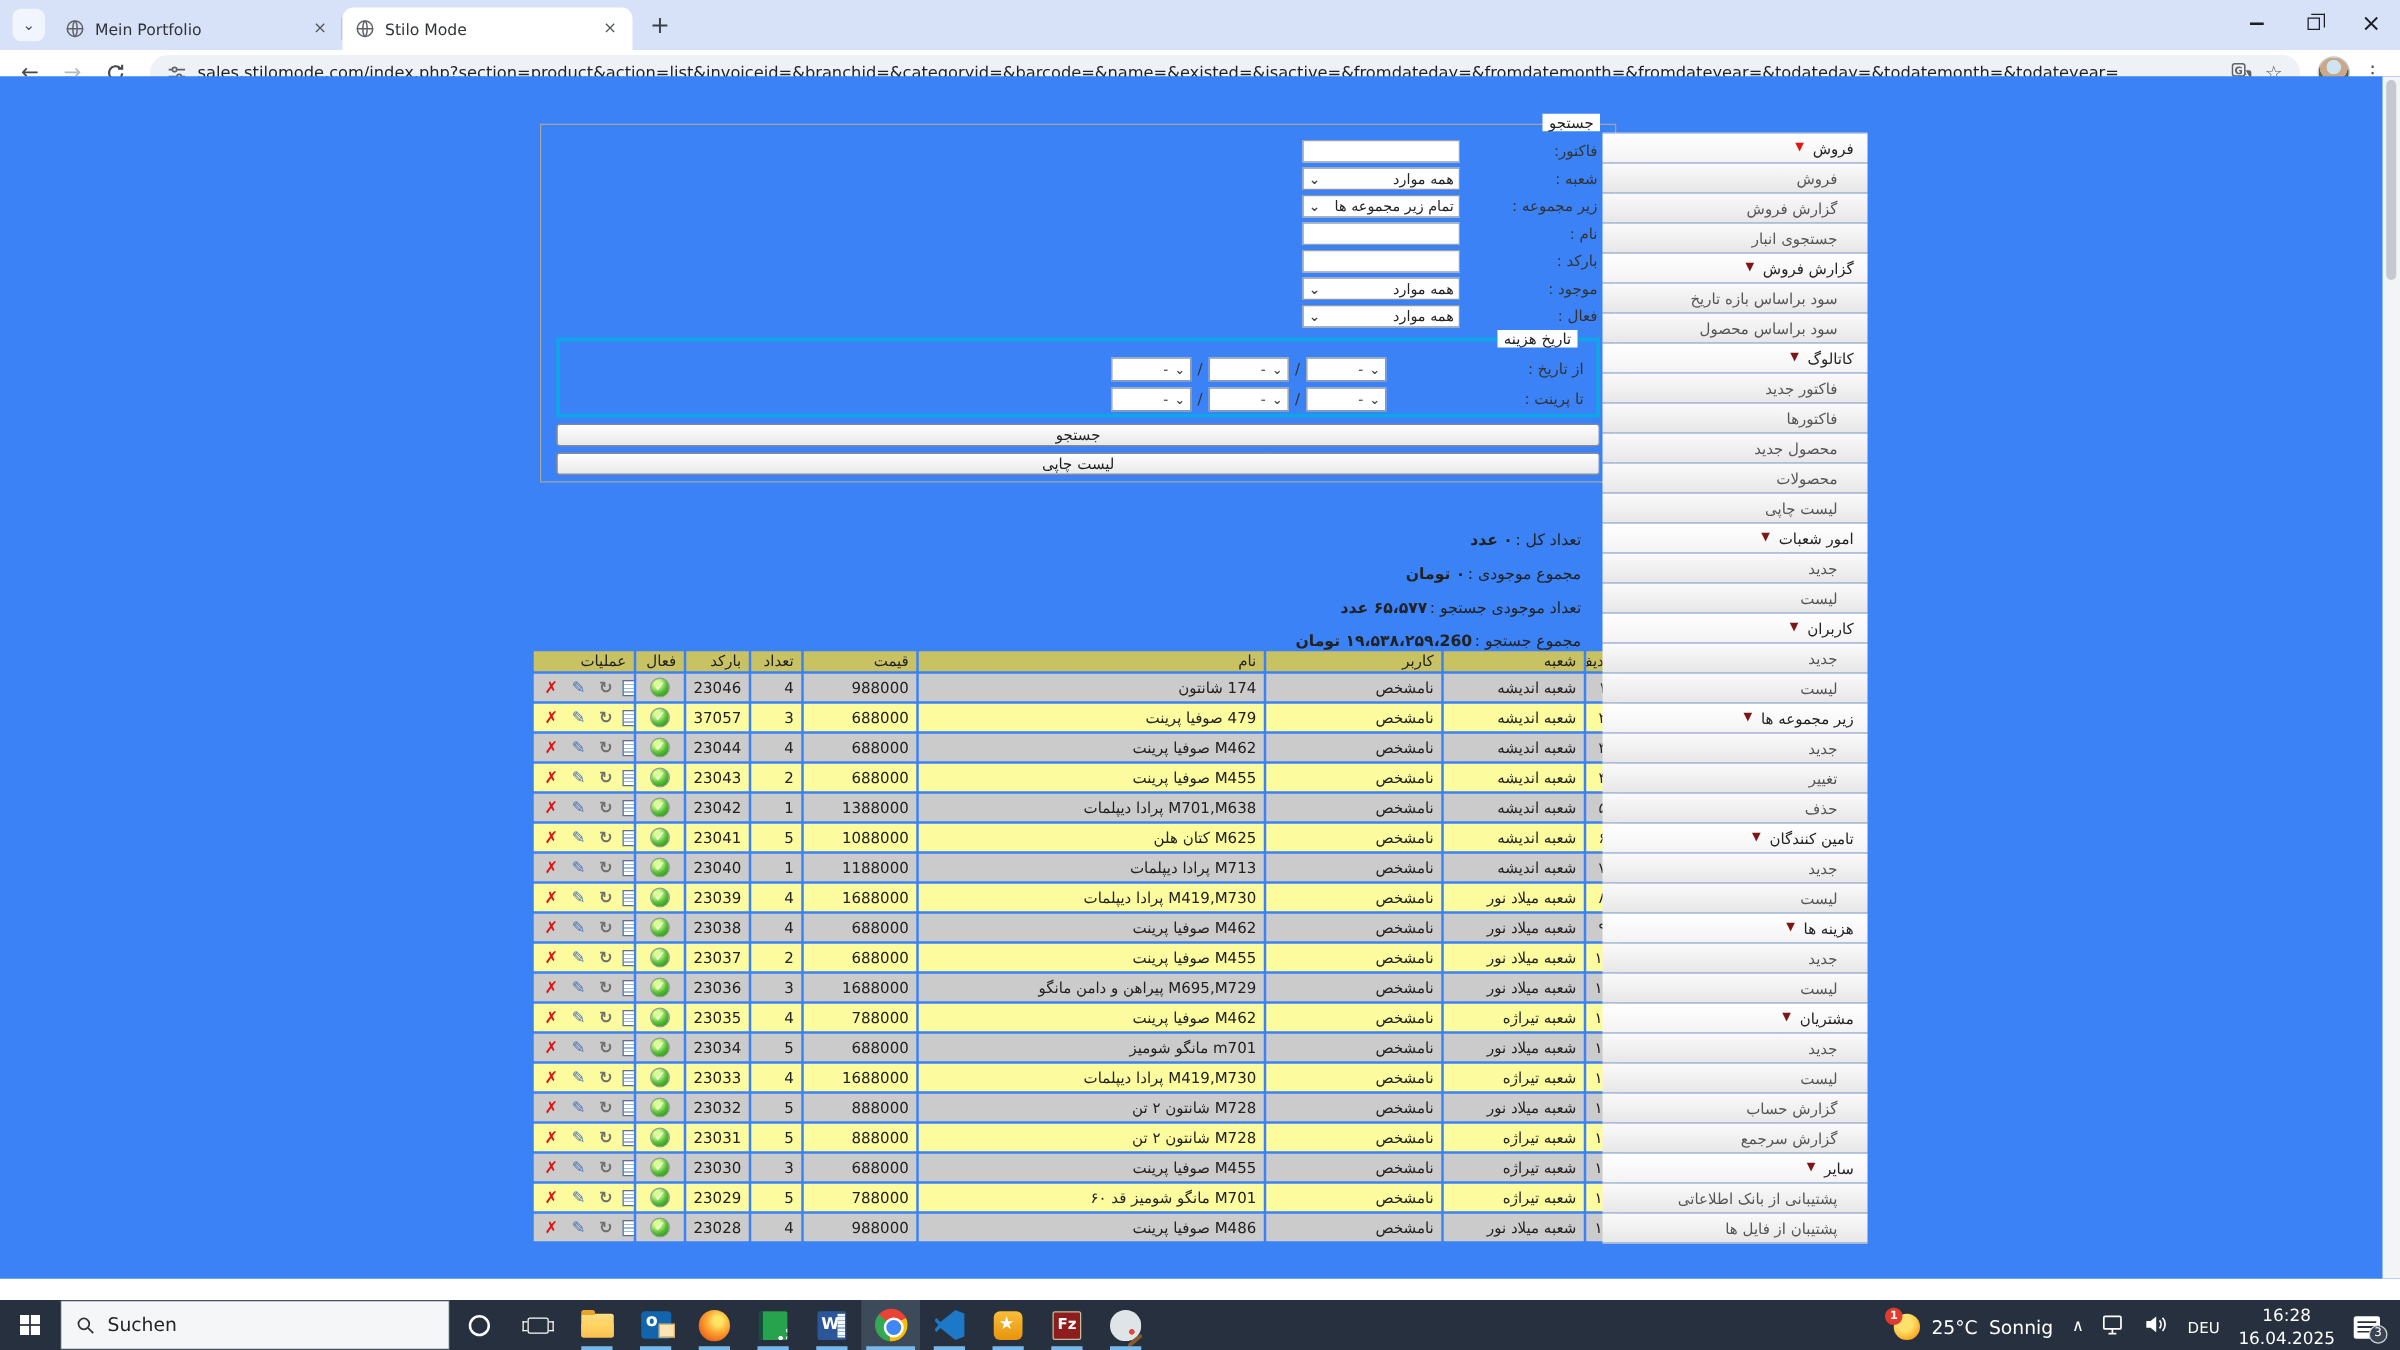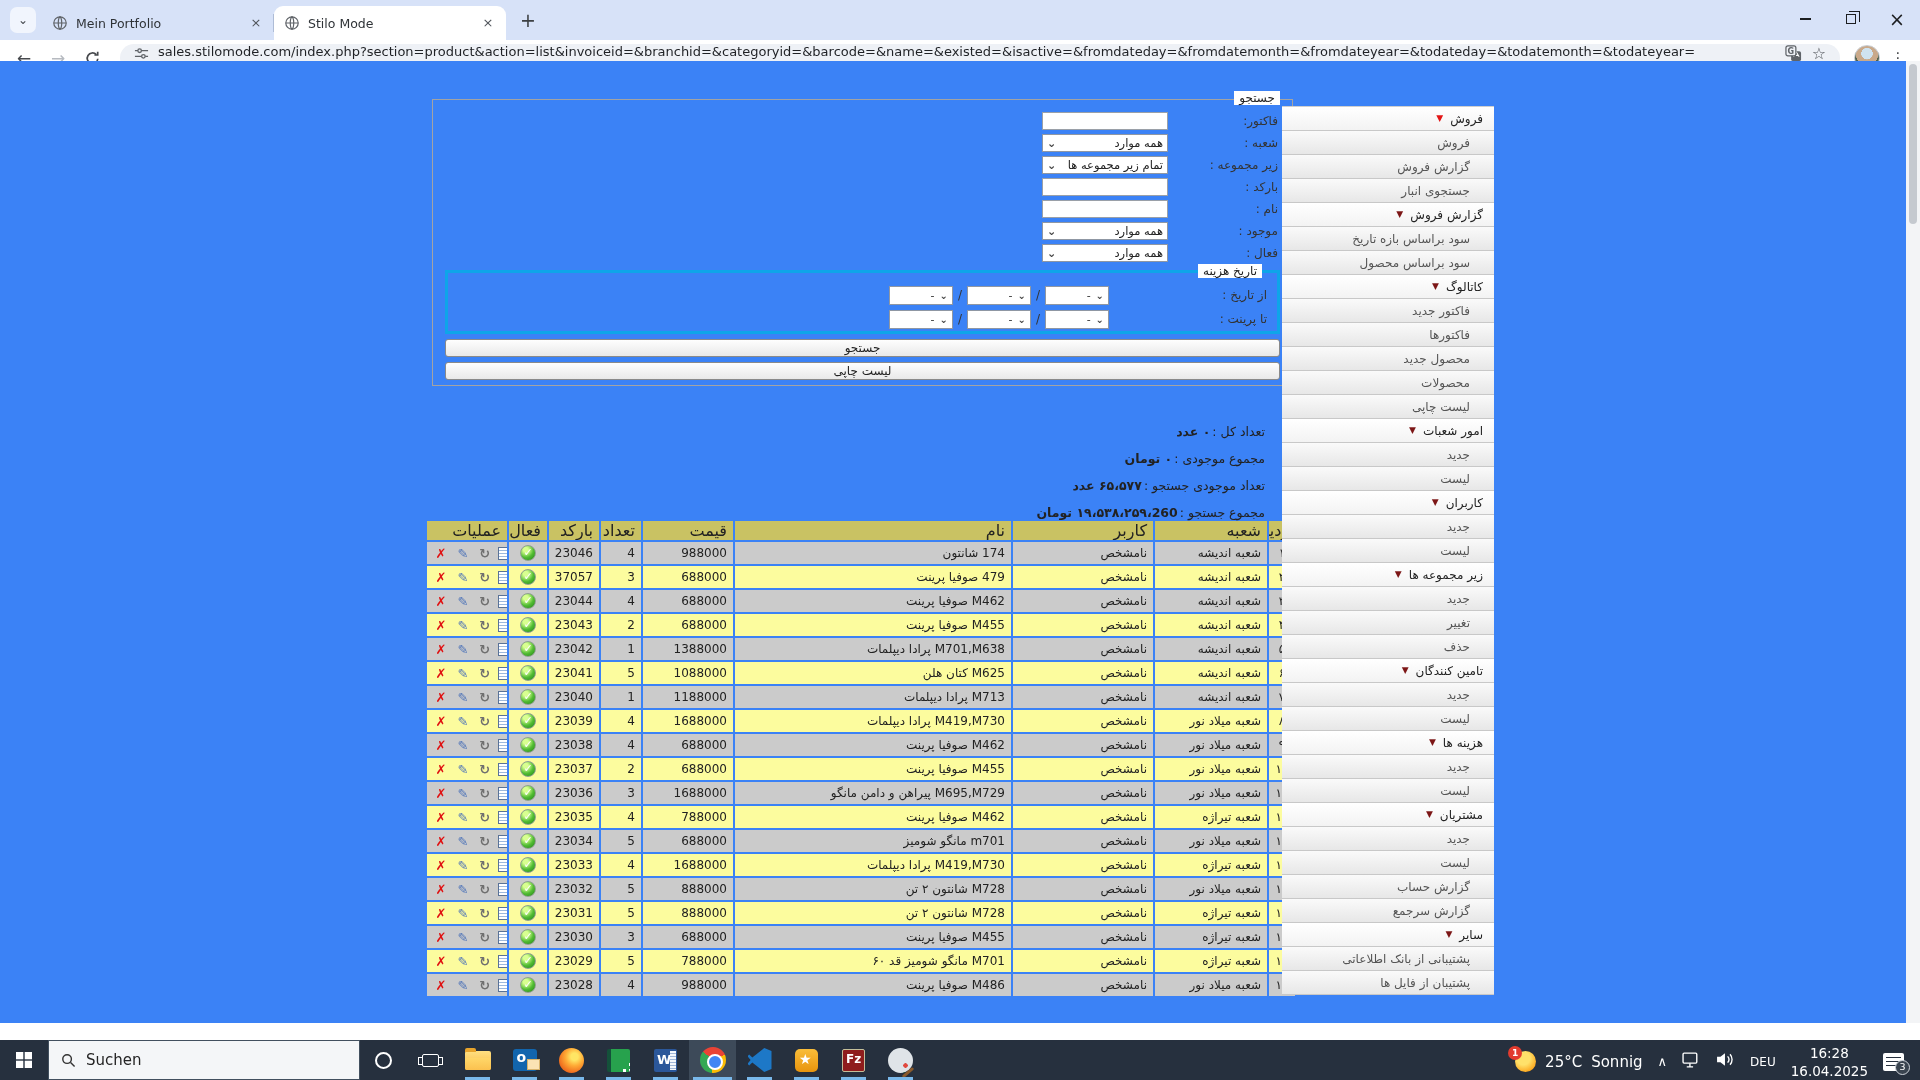--- a/index.html
+++ b/index.html
@@ -24,21 +24,21 @@
   .win-btn { width:46px; height:38px; display:flex; align-items:center; justify-content:center; color:#1c1e21; }
   .win-min::before { content:""; width:11px; height:1.4px; background:#1c1e21; display:block; }
   .win-restore i { display:block; width:10px; height:10px; border:1.3px solid #1c1e21; position:relative; background:#d7e2f8; }
   .win-restore i::before { content:""; position:absolute; left:2px; top:-4.4px; width:10px; height:10px; border:1.3px solid #1c1e21; border-left:none; border-bottom:none; }
   .win-close { font-size:16px; }
   .win-close::before { content:"×"; font-size:19px; }
 
   .toolbar { position:absolute; top:40px; left:0; width:1920px; height:37px; background:#fff; border-bottom:1px solid #dadfe5; display:flex; align-items:center; padding:0 10px; gap:6px; }
   .nav-btn { width:28px; height:28px; border-radius:50%; display:flex; align-items:center; justify-content:center; font-size:17px; color:#46494d; cursor:pointer; }
   .nav-btn.disabled { color:#b6bac0; }
-  .url-pill { flex:1; height:28px; background:#eef1f6; border-radius:14px; display:flex; align-items:flex-start; padding:0 12px; gap:8px; margin:0 8px; }
+  .url-pill { flex:1; height:28px; background:#eef1f6; border-radius:14px; display:flex; align-items:center; padding:0 12px; gap:8px; margin:0 8px; }
   .url-text { flex:1; direction:ltr; text-align:left; font-size:13px; color:#1f2125; white-space:nowrap; overflow:hidden; }
   .pill-icon { width:18px; height:18px; flex:0 0 auto; display:flex; align-items:center; justify-content:center; cursor:pointer; }
   .star-icon::before { content:"☆"; font-size:16px; color:#55595e; }
   .avatar { width:26px; height:26px; border-radius:50%; background:radial-gradient(circle at 50% 32%, #cfe3f0 0 28%, #c9a98a 29% 55%, #51634f 56% 100%); border:1px solid #c8ccd2; cursor:pointer; }
   .menu-dots { width:24px; height:28px; display:flex; align-items:center; justify-content:center; color:#46494d; font-size:15px; cursor:pointer; }
   .menu-dots::before { content:"⋮"; }
 
   
   .viewport { position:absolute; top:61px; left:0; width:1920px; height:962px; background:#3b82f6; overflow:hidden; }
   .vscroll { position:absolute; right:0; top:0; width:14px; height:962px; background:#f3f4f6; }
@@ -60,21 +60,21 @@
   .d-sep { margin:0 5px; color:#333; }
   .form-btn { display:block; width:calc(100% - 12px); margin:5px 6px 0 6px; height:18px; background:linear-gradient(#fefefe,#e9e9e9); border:1px solid #8a8a8a; border-radius:3px; font-size:12px; color:#222; text-align:center; line-height:16px; cursor:pointer; font-family:inherit; }
 
   
   .summary { position:absolute; right:655px; top:357px; direction:rtl; text-align:right; font-size:12.5px; color:#222; }
   .sum-line { height:27px; line-height:27px; }
   .sum-line b { margin-right:2px; }
 
   
   .ptable { position:absolute; left:425px; top:458px; width:852px; direction:rtl; border-collapse:separate; border-spacing:2px; table-layout:fixed; font-size:12px; color:#222; }
-  .ptable th { background:#c9c263; font-weight:normal; height:16px; padding:0 6px; text-align:right; font-size:16px; white-space:nowrap; overflow:hidden;margin-left:45px; }
+  .ptable th { background:#c9c263; font-weight:normal; height:16px; padding:0 6px; text-align:right; font-size:12px; white-space:nowrap; overflow:hidden;margin-left:45px; }
   .ptable td { height:22px; padding:0 6px; white-space:nowrap; overflow:hidden; }
   .ptable tr.gray td { background:#cbcbcb; }
   .ptable tr.yellow td { background:#fcfc9e; }
   .c-no { text-align:center !important; padding:0 2px !important; }
   .c-price, .c-qty, .c-barcode { text-align:right; }
   .c-active { text-align:center !important; }
   .c-ops { direction:ltr; text-align:left !important; }
   .ball { display:inline-block; width:16px; height:16px; border-radius:50%; border:1px solid #8fa08f; background:radial-gradient(circle at 35% 28%, #d8ff90 0 18%, #53bd35 55%, #1f8312 100%); position:relative; vertical-align:middle; cursor:pointer; }
   .ball::after { content:"✓"; position:absolute; left:0; right:0; top:-1px; text-align:center; color:#fff; font-size:11px; font-weight:bold; line-height:16px; }
   .op { display:inline-block; width:16px; text-align:center; font-size:13px; vertical-align:middle; cursor:pointer; margin-right:2px; }
@@ -238,29 +238,29 @@
 
           <div class="f-row">
             <span class="f-label">زیر مجموعه :</span>
             <span class="f-control select">
               <span class="f-value">تمام زیر مجموعه ها</span>
               <span class="f-chevron"></span>
             </span>
           </div>
 
           <div class="f-row">
-            <span class="f-label">بارکد :</span>
+            <span class="f-label">نام :</span>
             <span class="f-control text">
               <span class="f-value"></span>
 
             </span>
           </div>
 
           <div class="f-row">
-            <span class="f-label">نام :</span>
+            <span class="f-label">بارکد :</span>
             <span class="f-control text">
               <span class="f-value"></span>
 
             </span>
           </div>
 
           <div class="f-row">
             <span class="f-label">موجود :</span>
             <span class="f-control select">
               <span class="f-value">همه موارد</span>

